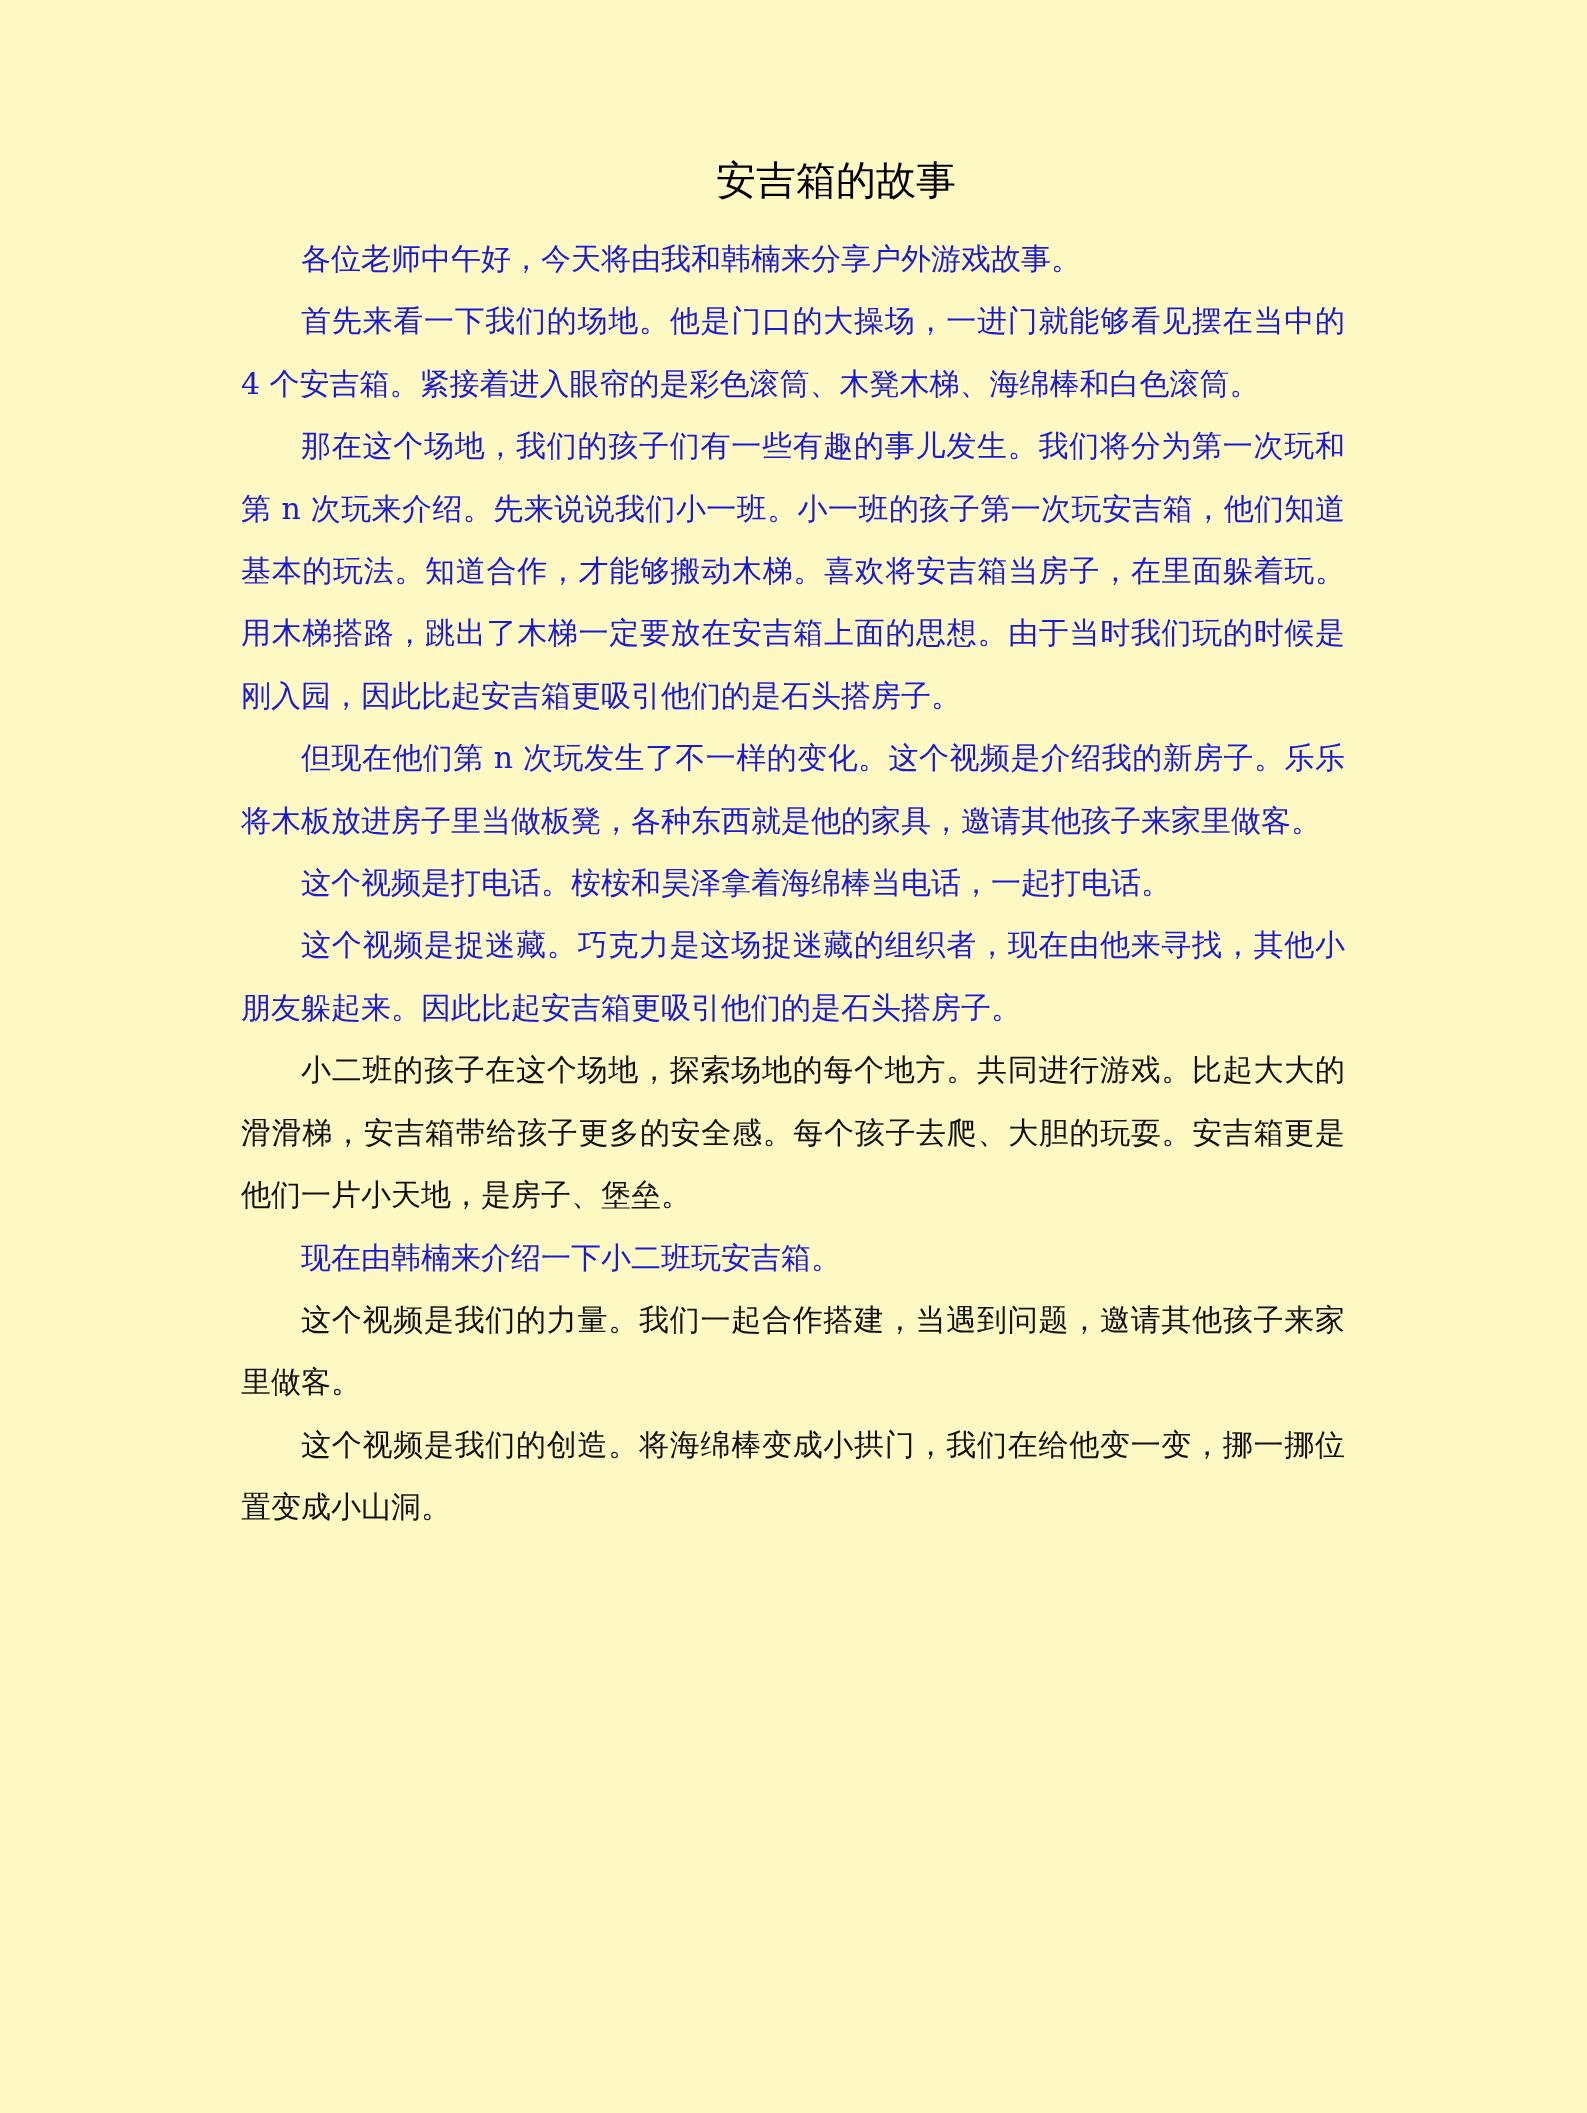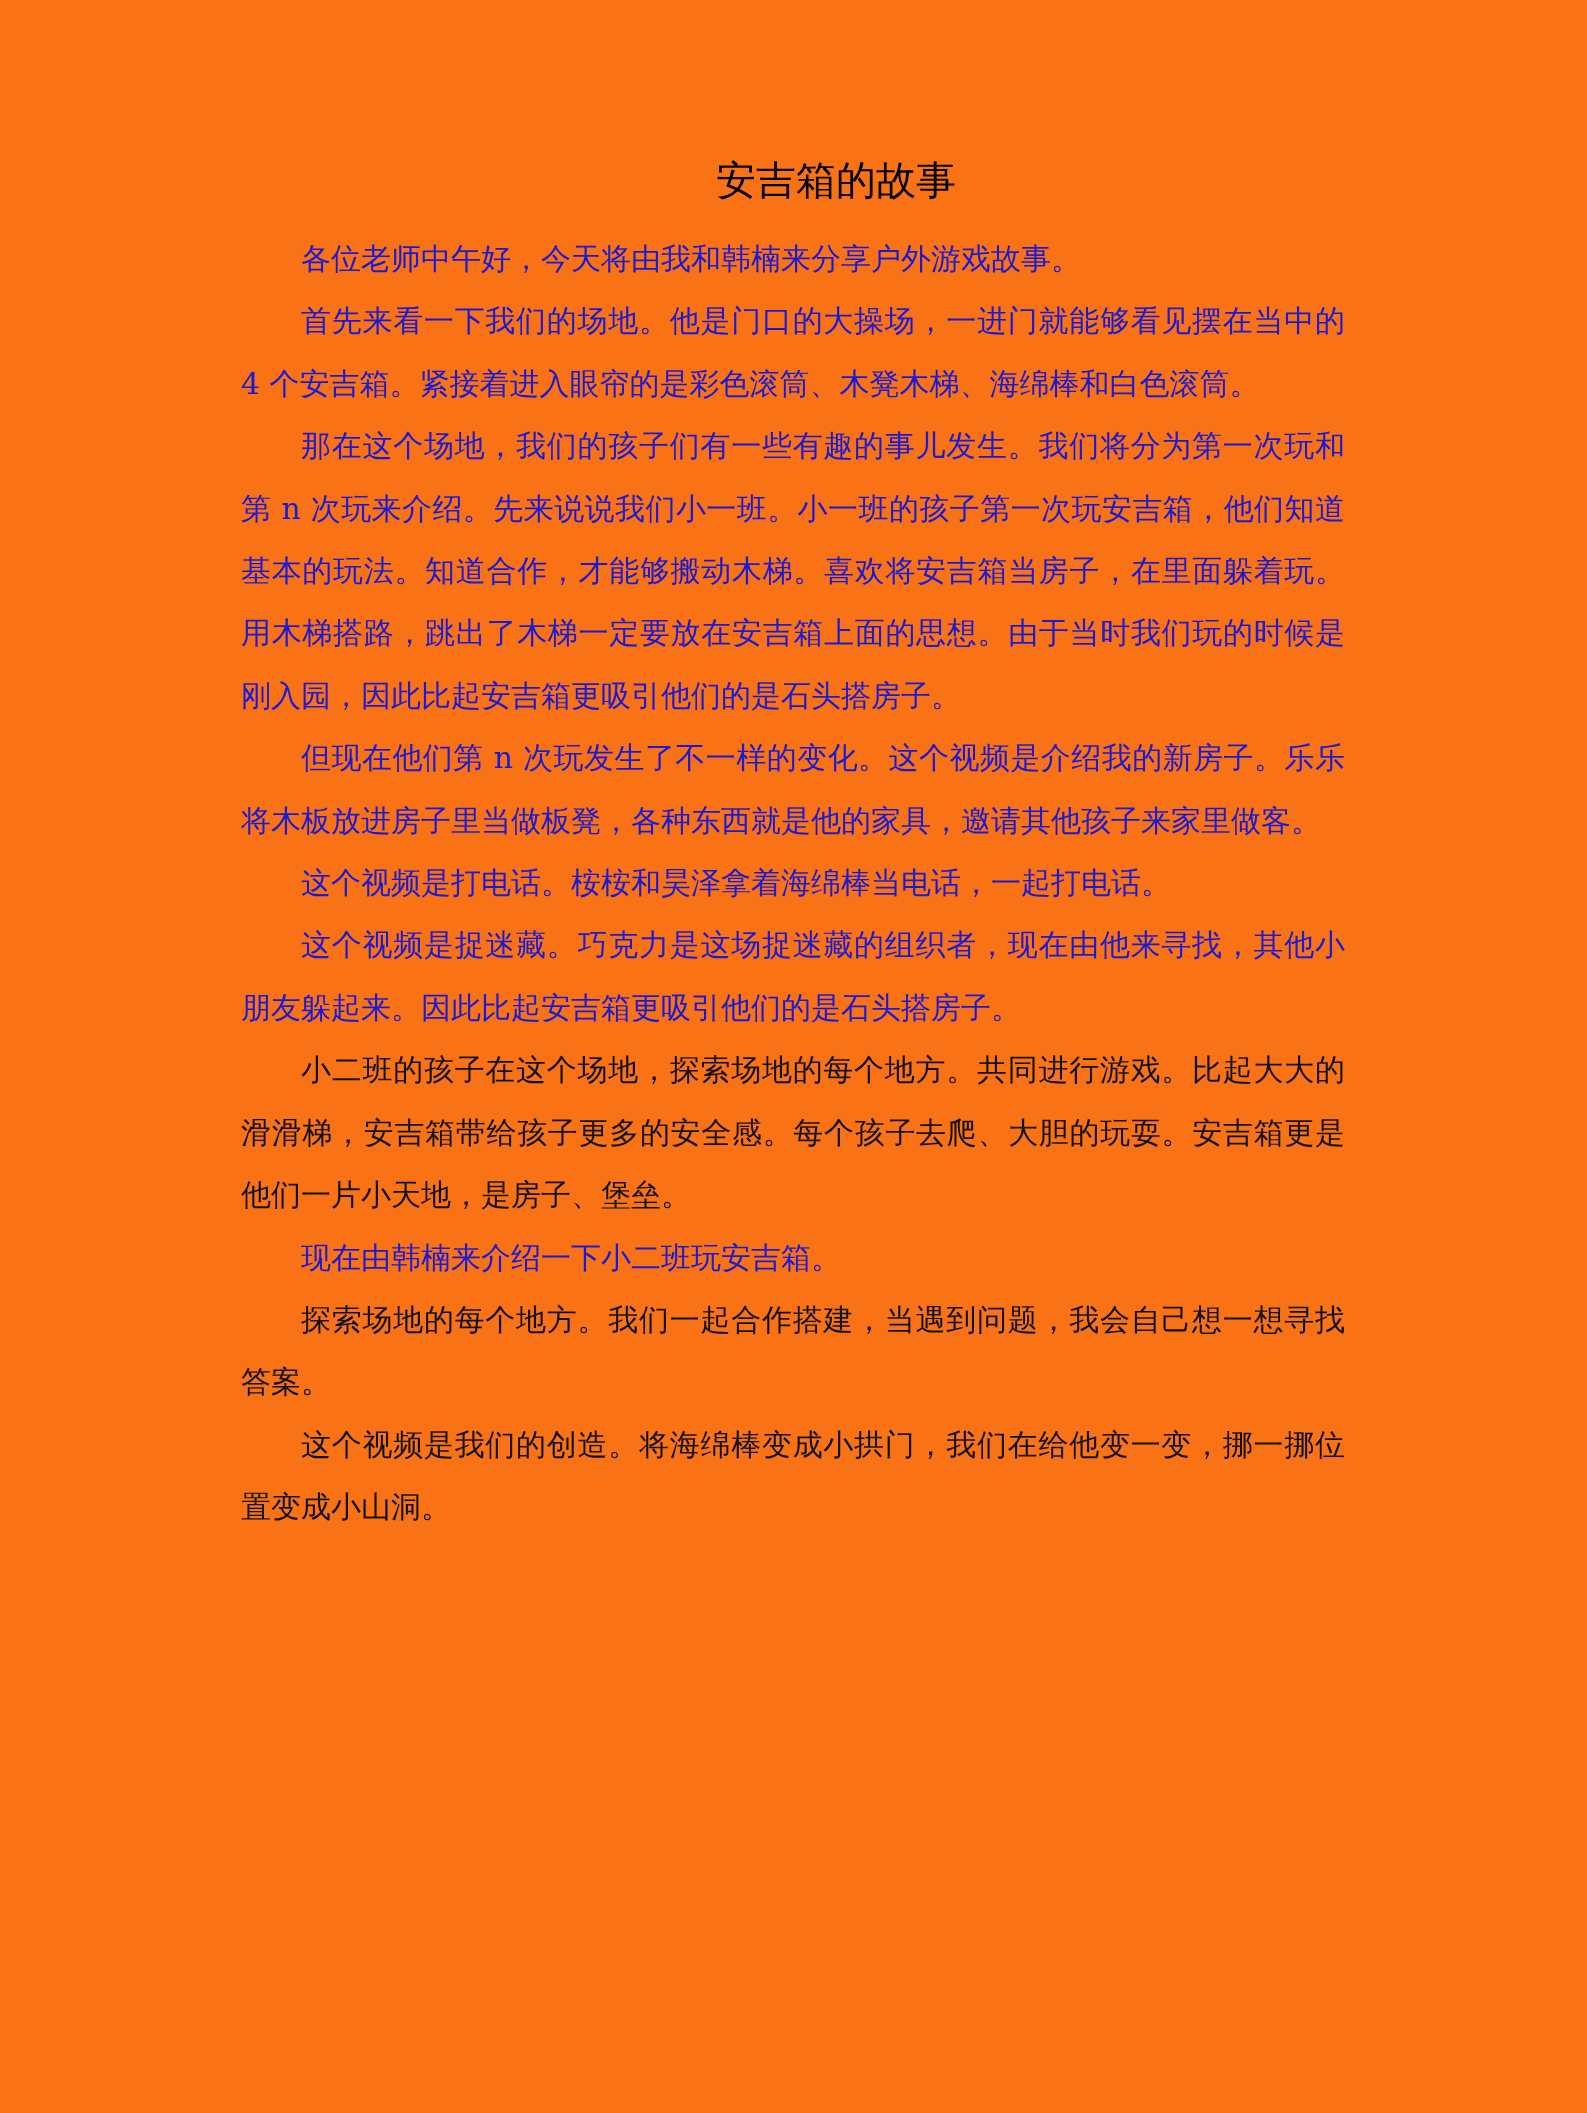--- a/index.html
+++ b/index.html
@@ -1,17 +1,17 @@
 <!DOCTYPE html>
 <html><head>
 <meta charset="utf-8">
 <style>
   html, body { margin: 0; padding: 0; background: #ffffff; }
   body { width: 1587px; height: 2113px; position: relative; overflow: hidden; }
-  .page { position: absolute; left: 0; top: 0; width: 1587px; height: 2113px; background: #f97316; }
+  .page { position: absolute; left: 0; top: 0; width: 1587px; height: 2113px; background: #fef9c3; }
   .title {
     position: absolute; left: 0; width: 1672px; top: 152px;
     text-align: center; font-family: "DejaVu Sans", sans-serif;
     font-size: 40px; line-height: 56px; color: #000;
   }
   .body {
     position: absolute; left: 241px; top: 228px; width: 1104px;
     font-family: "DejaVu Serif", serif; font-size: 30px; line-height: 62.4px;
     text-align: justify;
   }
@@ -26,16 +26,16 @@
   <div class="title">安吉箱的故事</div>
   <div class="body">
     <p class="para blue">各位老师中午好，今天将由我和韩楠来分享户外游戏故事。</p>
     <p class="para blue">首先来看一下我们的场地。他是门口的大操场，一进门就能够看见摆在当中的 4 个安吉箱。紧接着进入眼帘的是彩色滚筒、木凳木梯、海绵棒和白色滚筒。</p>
     <p class="para blue">那在这个场地，我们的孩子们有一些有趣的事儿发生。我们将分为第一次玩和第 n 次玩来介绍。先来说说我们小一班。小一班的孩子第一次玩安吉箱，他们知道基本的玩法。知道合作，才能够搬动木梯。喜欢将安吉箱当房子，在里面躲着玩。用木梯搭路，跳出了木梯一定要放在安吉箱上面的思想。由于当时我们玩的时候是刚入园，因此比起安吉箱更吸引他们的是石头搭房子。</p>
     <p class="para blue">但现在他们第 n 次玩发生了不一样的变化。这个视频是介绍我的新房子。乐乐将木板放进房子里当做板凳，各种东西就是他的家具，邀请其他孩子来家里做客。</p>
     <p class="para blue">这个视频是打电话。桉桉和昊泽拿着海绵棒当电话，一起打电话。</p>
     <p class="para blue">这个视频是捉迷藏。巧克力是这场捉迷藏的组织者，现在由他来寻找，其他小朋友躲起来。因此比起安吉箱更吸引他们的是石头搭房子。</p>
     <p class="para black">小二班的孩子在这个场地，探索场地的每个地方。共同进行游戏。比起大大的滑滑梯，安吉箱带给孩子更多的安全感。每个孩子去爬、大胆的玩耍。安吉箱更是他们一片小天地，是房子、堡垒。</p>
     <p class="para blue">现在由韩楠来介绍一下小二班玩安吉箱。</p>
-    <p class="para black">探索场地的每个地方。我们一起合作搭建，当遇到问题，我会自己想一想寻找答案。</p>
+    <p class="para black">这个视频是我们的力量。我们一起合作搭建，当遇到问题，邀请其他孩子来家里做客。</p>
     <p class="para black">这个视频是我们的创造。将海绵棒变成小拱门，我们在给他变一变，挪一挪位置变成小山洞。</p>
   </div>
 </div>
 
 </body></html>

